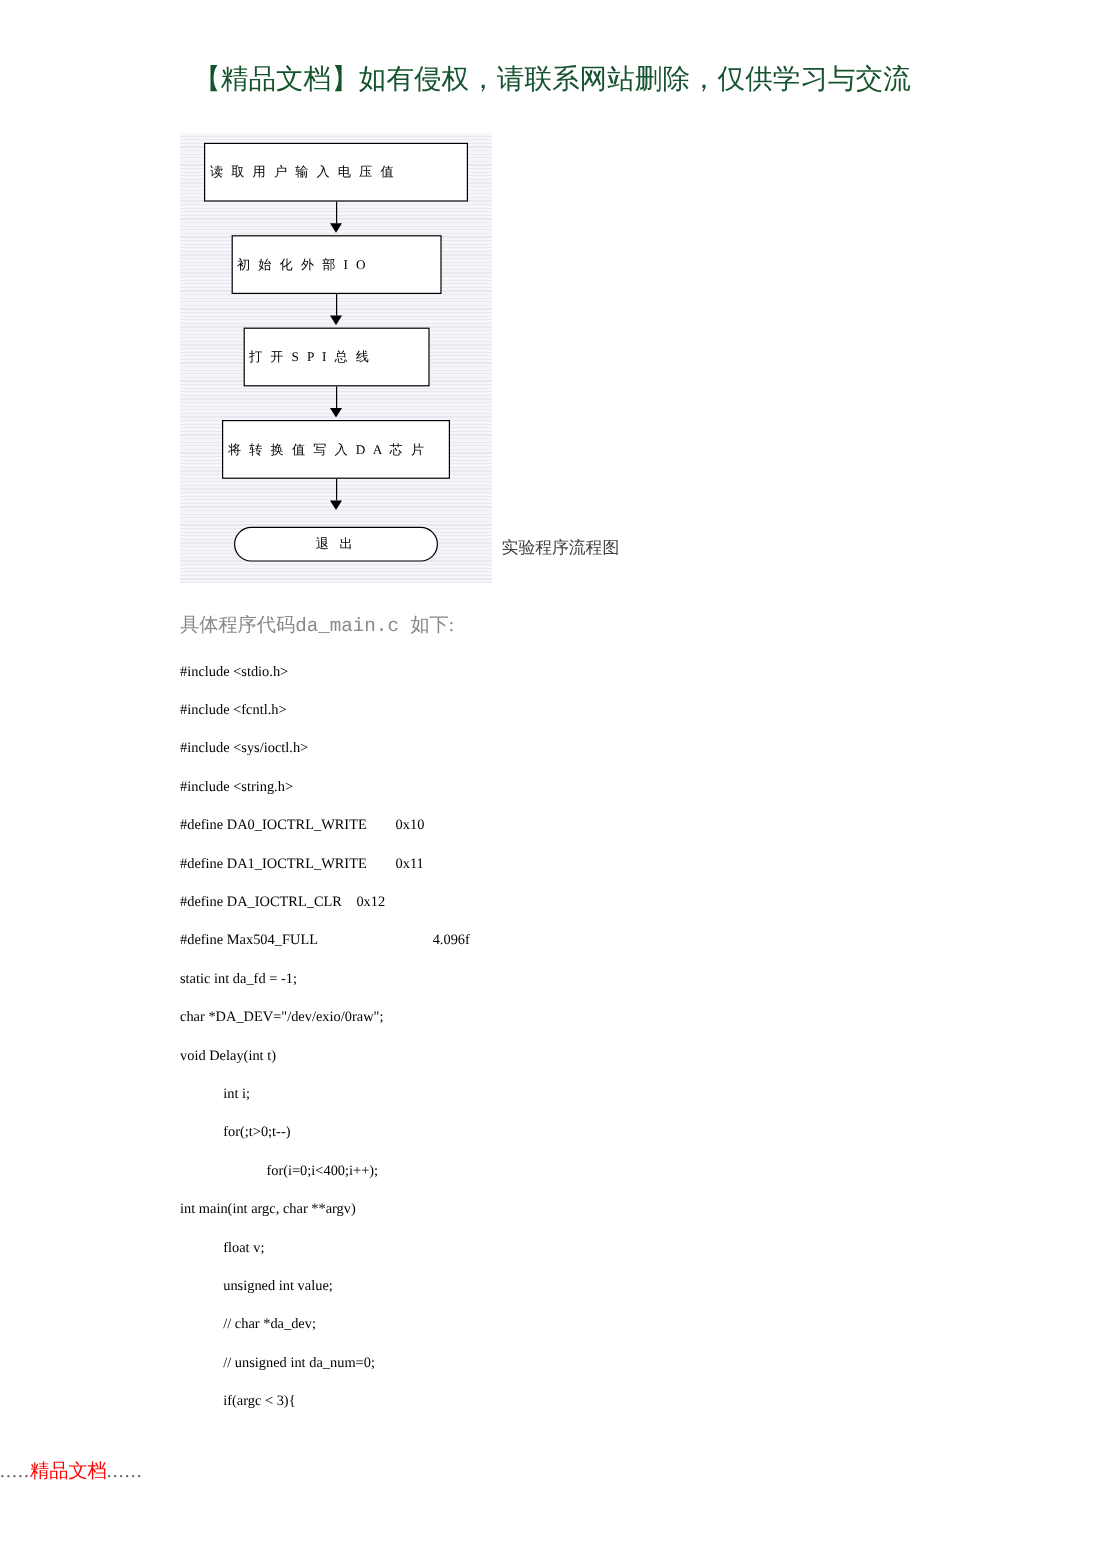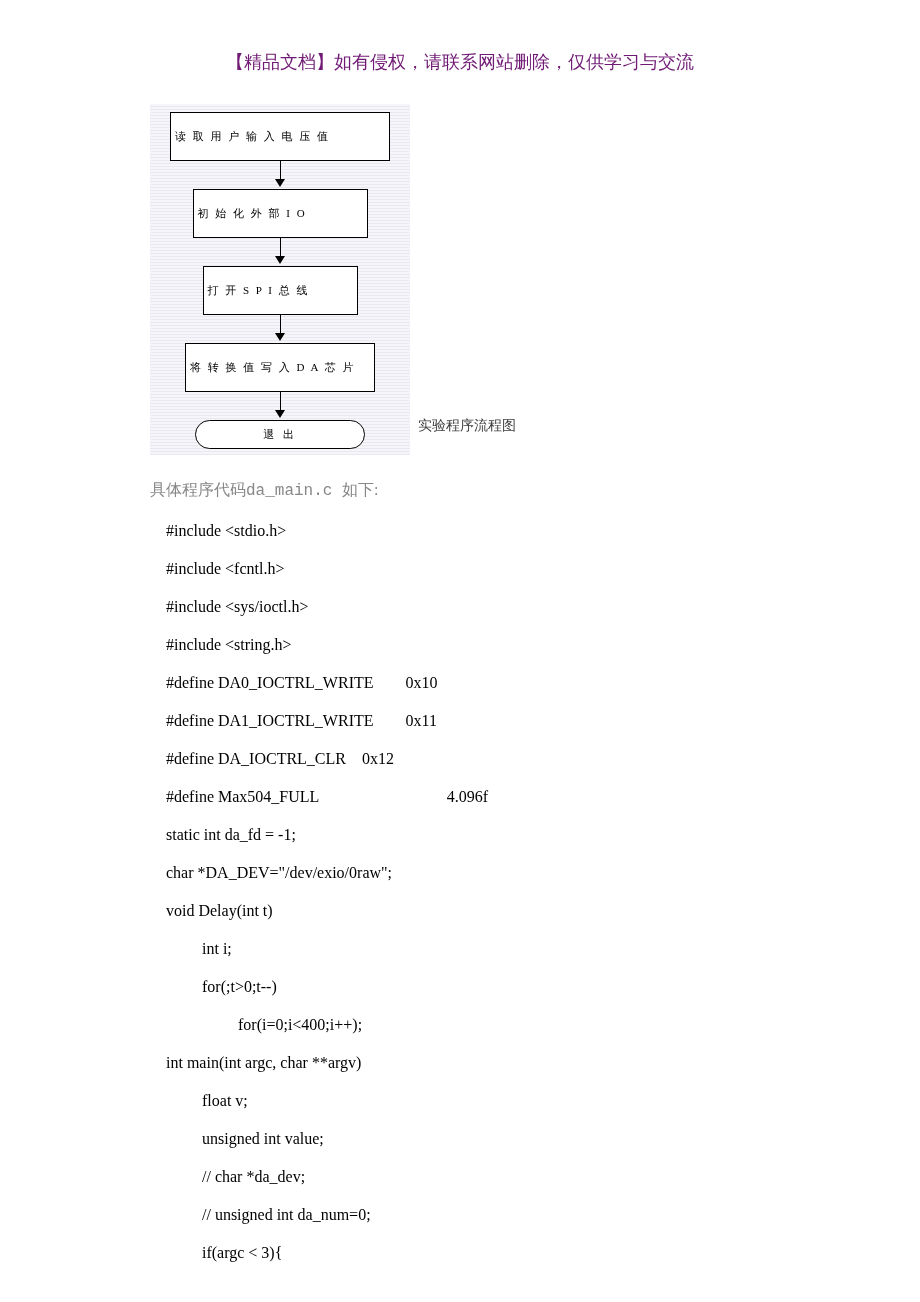--- a/index.html
+++ b/index.html
@@ -5,22 +5,22 @@
   * { margin: 0; padding: 0; box-sizing: border-box; }
   body {
     width: 920px;
     font-family: "SimSun", "Times New Roman", serif;
     background: #fff;
     color: #000;
     padding: 50px 0 40px 0;
   }
   .header {
     text-align: center;
-    font-size: 18px;
-    color: #701a75;
+    font-size: 23px;
+    color: #14532d;
     margin-bottom: 30px;
     font-family: "SimSun", serif;
   }
   .content {
     padding: 0 150px;
   }
   .flowchart-row {
     display: flex;
     align-items: flex-end;
     margin-bottom: 25px;
@@ -61,21 +61,21 @@
     width: 0; height: 0;
     border-left: 5px solid transparent;
     border-right: 5px solid transparent;
     border-top: 8px solid #000;
   }
   .terminator {
     border: 1px solid #000;
     background: #fff;
     border-radius: 50px;
     width: 170px;
-    margin: 0 auto;
+    margin: 12px auto;
     text-align: center;
     font-size: 11px;
     padding: 6px 0;
     letter-spacing: 3px;
     font-family: "SimSun", serif;
   }
   .flowchart-caption {
     font-size: 14px;
     color: #404040;
     margin-left: 8px;
@@ -84,25 +84,24 @@
   }
   .section-label {
     font-size: 16px;
     margin-bottom: 18px;
     font-family: "SimSun", serif;
   }
   .gray-seg { color: #888; }
   .mono-seg { font-family: "Courier New", monospace; color: #888; }
   .code-line {
     font-family: "Times New Roman", serif;
-    font-size: 16px;
+    font-size: 12px;
     line-height: 1.5;
     margin-bottom: 14px;
     white-space: pre;
-    margin-left: 16px;
   }
   .indent1 { padding-left: 36px; }
   .indent2 { padding-left: 72px; }
   .footer {
     font-size: 16px;
     margin-top: 40px;
     font-family: "SimSun", serif;
   }
   .footer .dots { color: #666; letter-spacing: 1px; }
   .footer .mid { color: #ff0000; }

